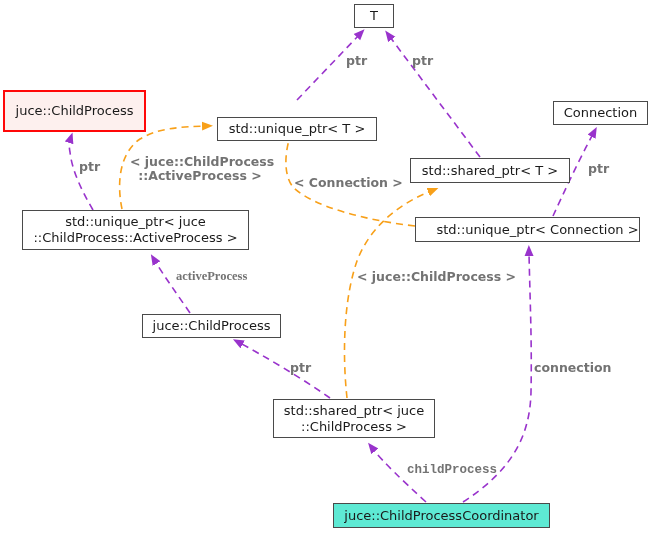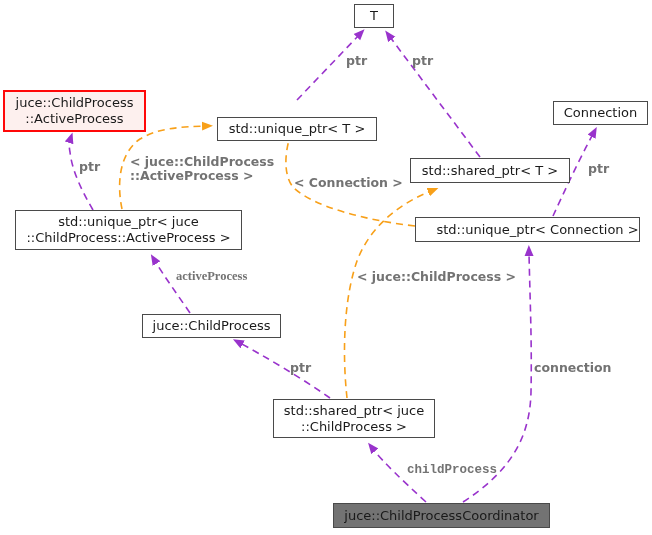--- a/index.html
+++ b/index.html
@@ -16,27 +16,27 @@
   .edge.purple{stroke:#9933cc;}
   .edge.orange{stroke:#f8a019;}
   .node{
     position:absolute;box-sizing:border-box;
     background:#ffffff;border:1.5px solid #4a4a4a;
     color:#1a1a1a;font-size:13px;line-height:16px;
     display:flex;flex-direction:column;align-items:center;justify-content:center;
     text-align:center;white-space:nowrap;padding:1px 4px;
   }
   .node.red{border:2px solid #ff0808;background:#fdf0ee;}
-  .node.grey{background:#737373;}
+  .node.grey{background:#5eead4;}
   .elabel{
     position:absolute;color:#737373;
     font-size:12.5px;font-weight:600;line-height:14px;
     white-space:nowrap;
   }
-  .elabel.center{}
+  .elabel.center{text-align:center;}
 </style>
 </head>
 <body>
 
 <div class="canvas">
 
   <svg class="edges" viewBox="0 0 652 535">
     <defs>
       <marker id="arr-purple" markerUnits="userSpaceOnUse" markerWidth="14" markerHeight="12" refX="3" refY="5" orient="auto">
         <path d="M0,0.5 L11,5 L0,9.5 Z" fill="#9933cc"></path>
@@ -59,36 +59,35 @@
     <path class="edge orange" d="M 415,226 C 363,220 313,206 294,188 C 284,178 284,155 290,137" marker-end="url(#arr-orange)"></path>
     <path class="edge orange" d="M 347,398 C 342,352 344,298 357,261 C 369,229 396,205 431,191" marker-end="url(#arr-orange)"></path>
   </svg>
 
   <div class="node" style="left:354px;top:4px;width:40px;height:24px;">
     <span>T</span>
   </div>
 
   <div class="node red" style="left:3px;top:90px;width:143px;height:42px;">
     <span>juce::ChildProcess</span>
-    <span>::ActiveProcess</span>
   </div>
 
   <div class="node" style="left:217px;top:100px;width:160px;height:24px;margin-top:17px;">
     <span>std::unique_ptr&lt; T &gt;</span>
   </div>
 
   <div class="node" style="left:553px;top:101px;width:95px;height:24px;">
     <span>Connection</span>
   </div>
 
   <div class="node" style="left:410px;top:158px;width:160px;height:25px;">
     <span>std::shared_ptr&lt; T &gt;</span>
   </div>
 
-  <div class="node" style="left:15px;top:210px;width:227px;height:40px;">
+  <div class="node" style="left:22px;top:210px;width:227px;height:40px;">
     <span>std::unique_ptr&lt; juce</span>
     <span>::ChildProcess::ActiveProcess &gt;</span>
   </div>
 
   <div class="node" style="left:415px;top:217px;width:225px;height:25px;padding-left:24px;">
     <span>std::unique_ptr&lt; Connection &gt;</span>
   </div>
 
   <div class="node" style="left:142px;top:314px;width:139px;height:24px;">
     <span>juce::ChildProcess</span>

